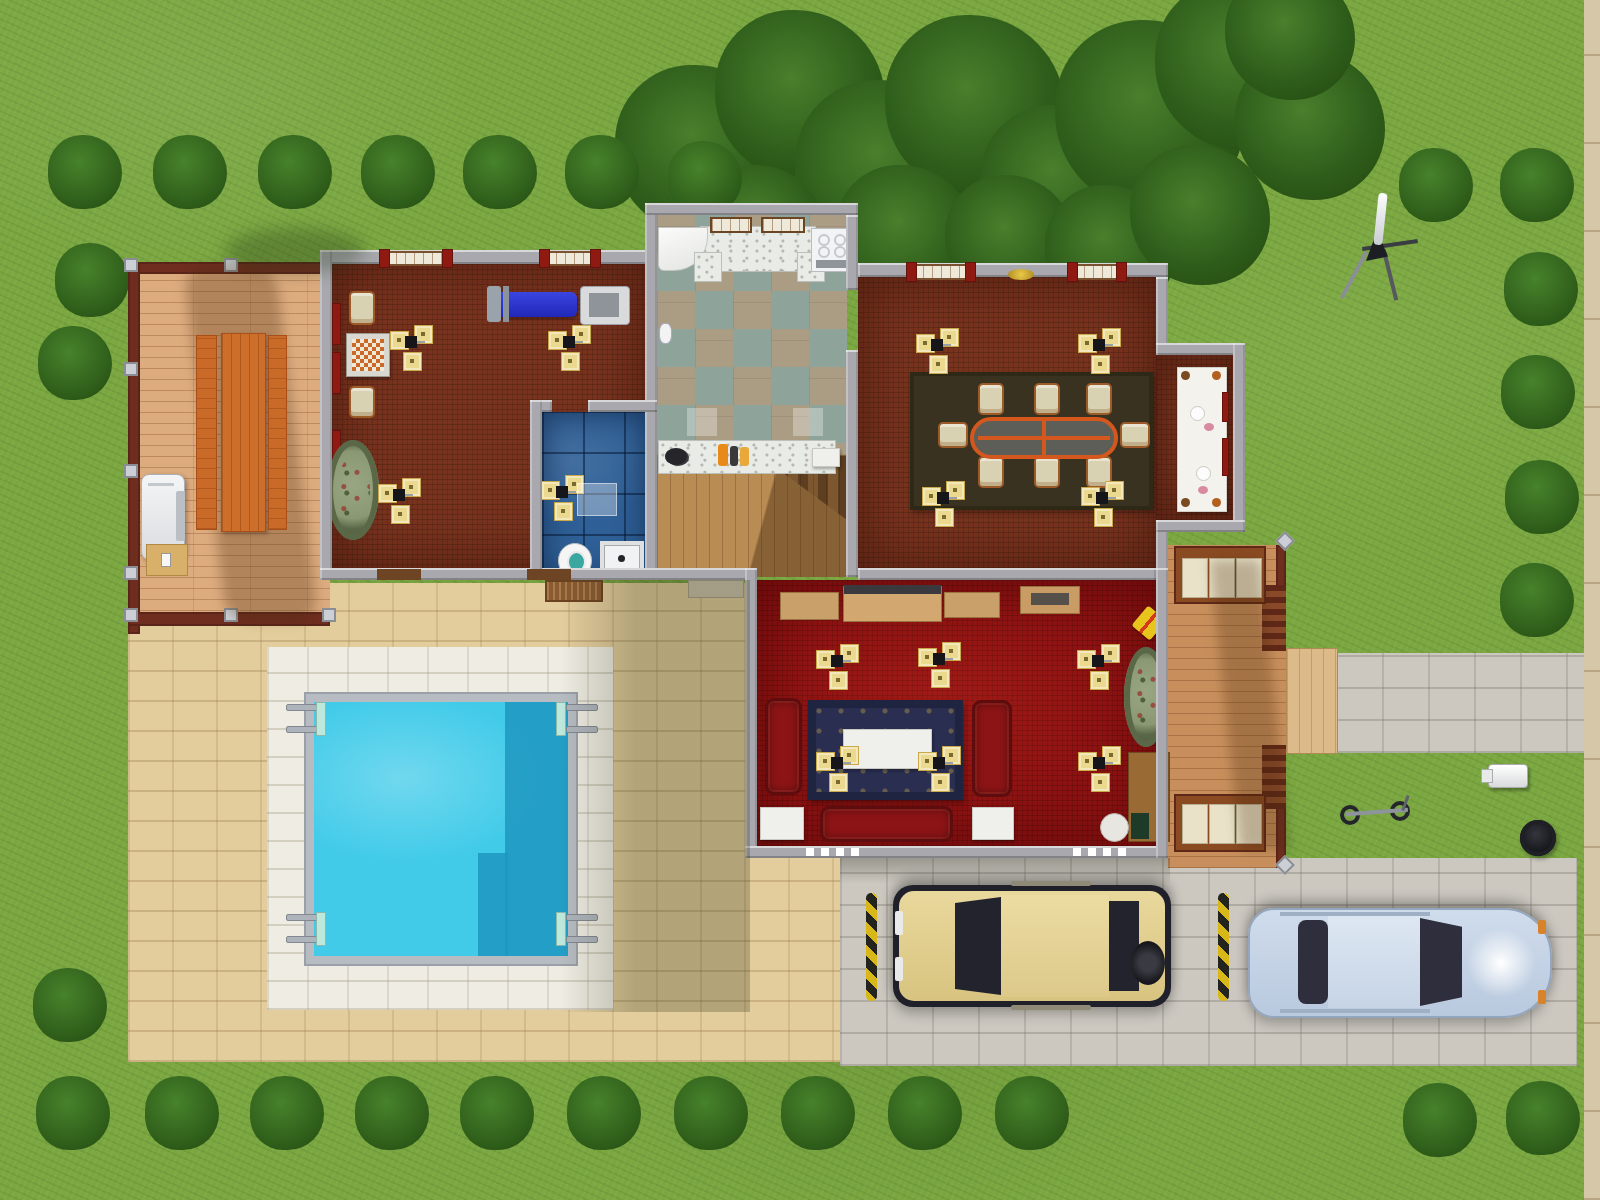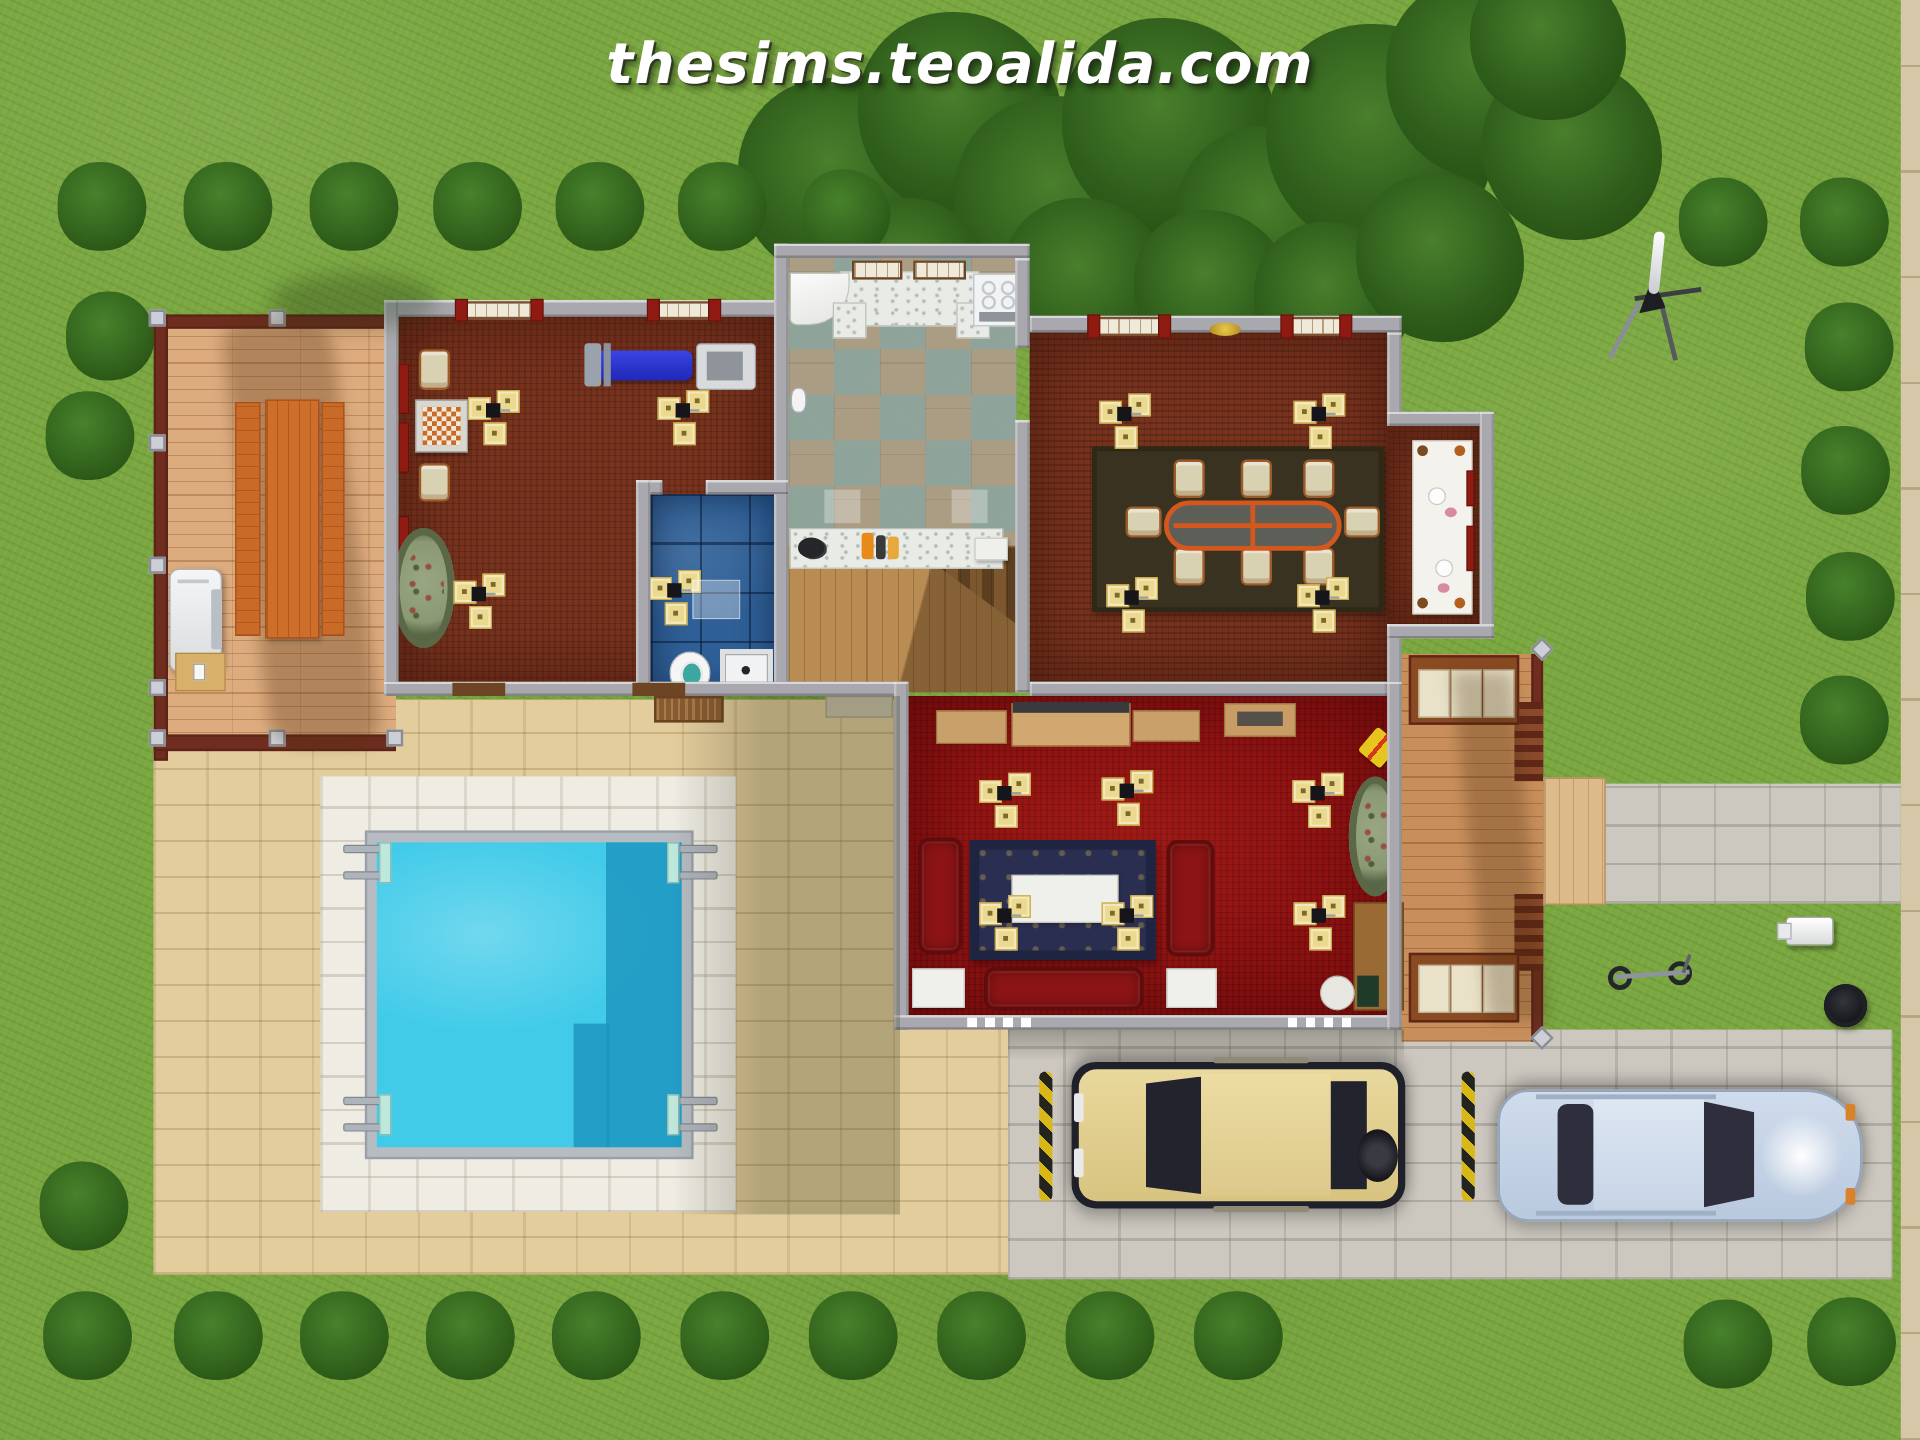--- a/index.html
+++ b/index.html
@@ -485,14 +485,13 @@
     <div class="a" style="left:48px;top:10px;width:30px;height:84px;background:#2e2e3c;border-radius:8px;"></div>
     <div class="a" style="left:78px;top:6px;width:92px;height:92px;background:linear-gradient(180deg,#dde7f2,#c6d4e6);"></div>
     <div class="a" style="left:170px;top:8px;width:42px;height:88px;background:#2e2e3c;clip-path:polygon(0 0,100% 10%,100% 90%,0 100%);"></div>
     <div class="a" style="left:216px;top:18px;width:70px;height:70px;background:radial-gradient(circle,#ffffff 0%,rgba(255,255,255,.0) 70%);"></div>
     <div class="a" style="left:288px;top:10px;width:8px;height:14px;background:#d8822a;border-radius:2px;"></div>
     <div class="a" style="left:288px;top:80px;width:8px;height:14px;background:#d8822a;border-radius:2px;"></div>
     <div class="a" style="left:30px;top:2px;width:150px;height:4px;background:#9fb0c4;"></div>
     <div class="a" style="left:30px;top:99px;width:150px;height:4px;background:#9fb0c4;"></div>
   </div>
 
-  <div id="title" class="a">thesims.teoalida.com</div>
 </div>
 
 </body></html>

